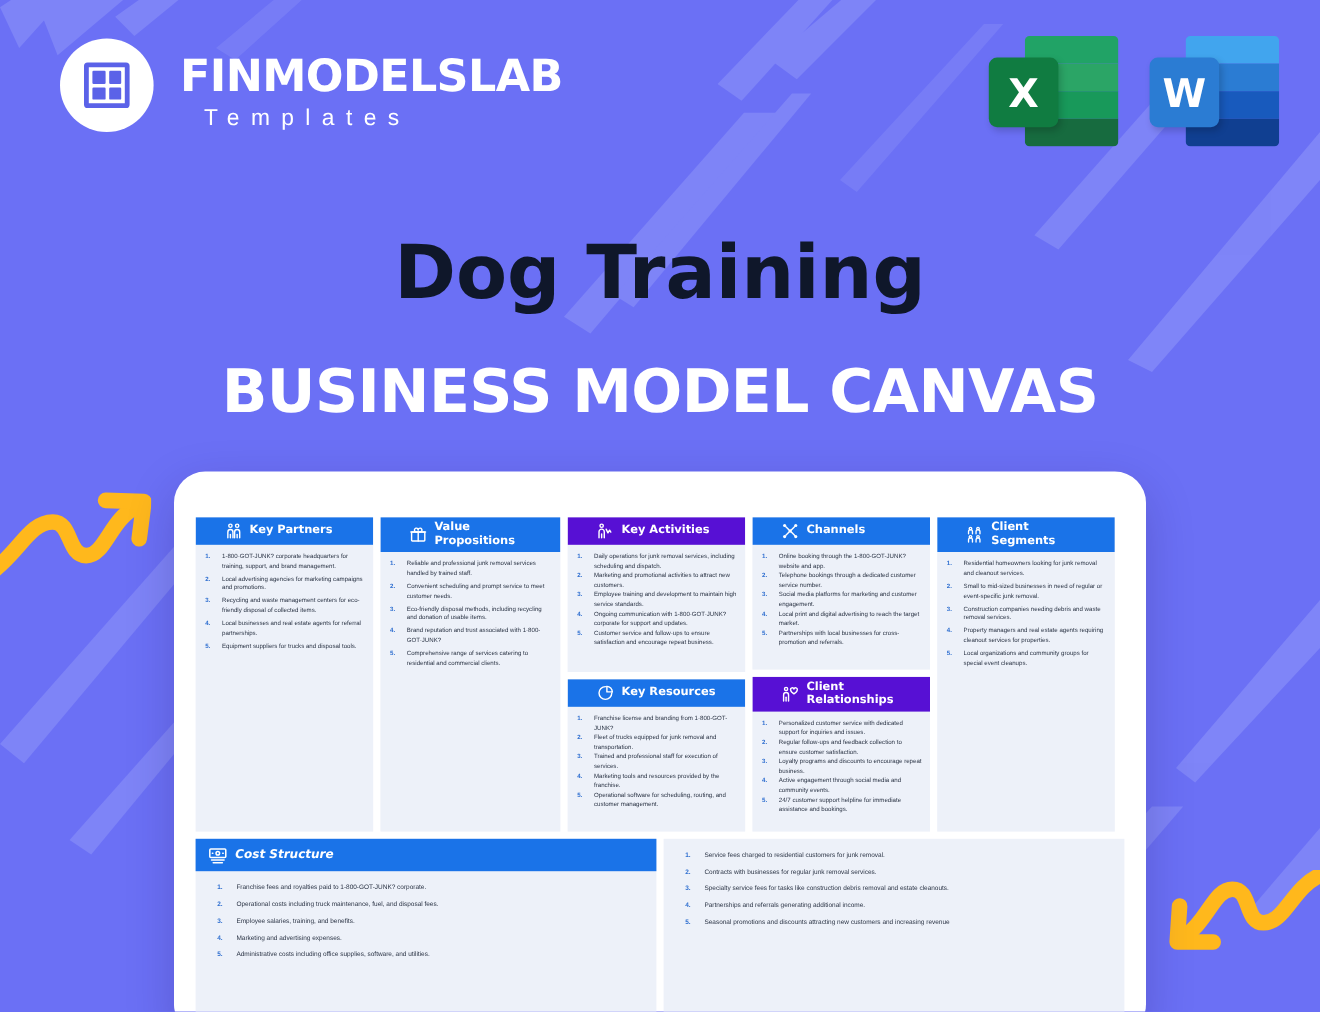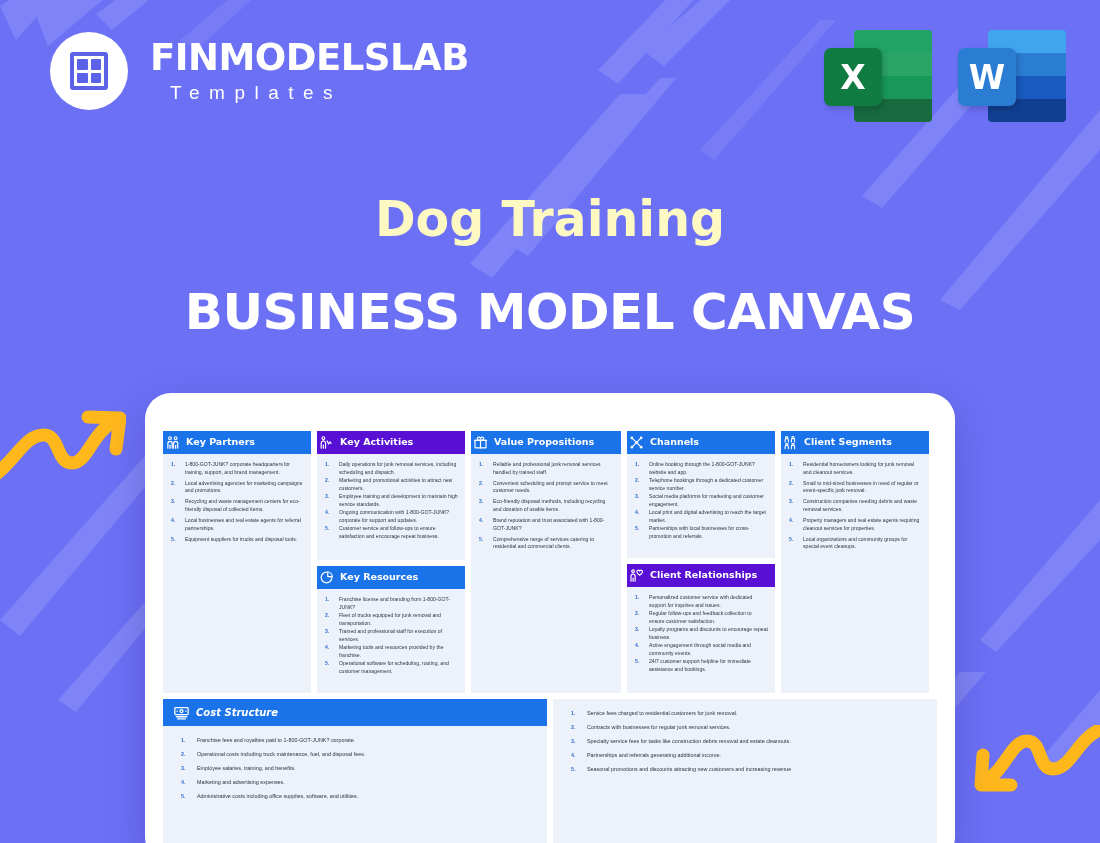--- a/index.html
+++ b/index.html
@@ -9,21 +9,21 @@
     background:#6B70F5;
     position:relative;
     overflow:hidden;
   }
 
   
   .bg-strokes { position:absolute; inset:0; overflow:hidden; pointer-events:none; }
 
   
   .header { position:absolute; top:0; left:0; right:0; height:150px; }
-  .logo-wrap { position:absolute; left:50px; top:32px; display:flex; align-items:center; }
+  .logo-wrap { position:absolute; left:50px; top:32px; display:flex; align-items:flex-end; }
   .logo-circle {
     width:78px; height:78px; border-radius:50%; background:#fff;
     display:flex; align-items:center; justify-content:center;
   }
   .logo-grid { width:38px; height:38px; border:4px solid #5B62E8; border-radius:3px;
                display:grid; grid-template-columns:1fr 1fr; grid-template-rows:1fr 1fr; gap:3px; padding:3px; }
   .logo-grid span { background:#5B62E8; border-radius:1px; }
   .logo-text { margin-left:22px; }
   .logo-title {
     color:#fff; font-size:37px; font-weight:bold; letter-spacing:-0.5px; line-height:1;
@@ -49,21 +49,21 @@
   .x-sheet i:nth-child(1){background:#21A366;} .x-sheet i:nth-child(2){background:#2BA566;}
   .x-sheet i:nth-child(3){background:#18995A;} .x-sheet i:nth-child(4){background:#176B3F;}
   .x-tile { background:#107C41; }
   .w-sheet i:nth-child(1){background:#41A5EE;} .w-sheet i:nth-child(2){background:#2B7CD3;}
   .w-sheet i:nth-child(3){background:#185ABD;} .w-sheet i:nth-child(4){background:#103F91;}
   .w-tile { background:#2B7CD3; }
 
   
   .titles { position:absolute; top:193px; left:0; right:0; text-align:center; }
   .title-main {
-    color:#fef9c3; font-size:49px; font-weight:bold; letter-spacing:0px; line-height:1.1;
+    color:#0f172a; font-size:62px; font-weight:bold; letter-spacing:0px; line-height:1.1;
     font-family:"DejaVu Sans", sans-serif;
   }
   .title-sub {
     color:#fff; font-size:50px; font-weight:bold; margin-top:36px; letter-spacing:-0.5px;
     font-family:"DejaVu Sans", sans-serif;
   }
 
   
   .device {
     position:absolute; left:145px; top:393px; width:810px; height:470px;
@@ -80,21 +80,21 @@
   .col-3 { width:150px; }
   .col-4 { width:148px; }
   .col-5 { width:148px; }
 
   .card {
     background:#EDF1F9; display:flex; flex-direction:column; overflow:hidden;
   }
   .card.grow { flex:1; }
   .card-head {
     display:flex; align-items:center; gap:6px;
-    padding:4px 2px; min-height:23px;
+    padding:4px 24px; min-height:23px;
   }
   .card-head.blue { background:#1A73E8; }
   .card-head.purple { background:#5710D4; }
   .card-title {
     color:#fff; font-size:9.5px; font-weight:bold; line-height:1.12;
     font-family:"DejaVu Sans", sans-serif;
   }
   .hicon { width:15px; height:15px; flex:0 0 15px; }
   .hicon svg { width:100%; height:100%; display:block; }
 
@@ -233,20 +233,46 @@
             <li>1-800-GOT-JUNK? corporate headquarters for training, support, and brand management.</li>
             <li>Local advertising agencies for marketing campaigns and promotions.</li>
             <li>Recycling and waste management centers for eco-friendly disposal of collected items.</li>
             <li>Local businesses and real estate agents for referral partnerships.</li>
             <li>Equipment suppliers for trucks and disposal tools.</li>
           </ol>
         </div>
       </div>
     </div>
 
+    <div class="col col-3">
+      <div class="card grow">
+        <div class="card-head blue">
+          <span class="hicon">
+            <svg viewBox="0 0 24 24" fill="none" stroke="#fff" stroke-width="1.9" stroke-linecap="round" stroke-linejoin="round">
+              <rect x="3.2" y="8.5" width="17.6" height="12" rx="1"></rect>
+                <path d="M2.2 8.5h19.6"></path>
+                <path d="M12 8.5V20.5"></path>
+              <path d="M12 8.5C10 8.5 7 8.6 7 6.2A2.3 2.3 0 0 1 12 5.6"></path>
+              <path d="M12 8.5c2 0 5 .1 5-2.3A2.3 2.3 0 0 0 12 5.6"></path>
+            </svg>
+          </span>
+          <span class="card-title">Value Propositions</span>
+        </div>
+        <div class="card-body">
+          <ol class="items">
+            <li>Reliable and professional junk removal services handled by trained staff.</li>
+            <li>Convenient scheduling and prompt service to meet customer needs.</li>
+            <li>Eco-friendly disposal methods, including recycling and donation of usable items.</li>
+            <li>Brand reputation and trust associated with 1-800-GOT-JUNK?</li>
+            <li>Comprehensive range of services catering to residential and commercial clients.</li>
+          </ol>
+        </div>
+      </div>
+    </div>
+
     <div class="col col-2">
       <div class="card" style="height:129px">
         <div class="card-head purple">
           <span class="hicon">
             <svg viewBox="0 0 24 24" fill="none" stroke="#fff" stroke-width="1.9" stroke-linecap="round" stroke-linejoin="round">
               <circle cx="7" cy="5" r="2.2"></circle>
                 <path d="M3.5 21v-8a3.5 3.5 0 0 1 7 0v8"></path>
                 <path d="M7 16v5"></path>
               <path d="M13 9.5l2.4 5 2.2-3.6 1.6 2.6"></path>
             </svg>
@@ -274,46 +300,20 @@
           </span>
           <span class="card-title">Key Resources</span>
         </div>
         <div class="card-body">
           <ol class="items tight">
             <li>Franchise license and branding from 1-800-GOT-JUNK?</li>
             <li>Fleet of trucks equipped for junk removal and transportation.</li>
             <li>Trained and professional staff for execution of services.</li>
             <li>Marketing tools and resources provided by the franchise.</li>
             <li>Operational software for scheduling, routing, and customer management.</li>
-          </ol>
-        </div>
-      </div>
-    </div>
-
-    <div class="col col-3">
-      <div class="card grow">
-        <div class="card-head blue">
-          <span class="hicon">
-            <svg viewBox="0 0 24 24" fill="none" stroke="#fff" stroke-width="1.9" stroke-linecap="round" stroke-linejoin="round">
-              <rect x="3.2" y="8.5" width="17.6" height="12" rx="1"></rect>
-                <path d="M2.2 8.5h19.6"></path>
-                <path d="M12 8.5V20.5"></path>
-              <path d="M12 8.5C10 8.5 7 8.6 7 6.2A2.3 2.3 0 0 1 12 5.6"></path>
-              <path d="M12 8.5c2 0 5 .1 5-2.3A2.3 2.3 0 0 0 12 5.6"></path>
-            </svg>
-          </span>
-          <span class="card-title">Value Propositions</span>
-        </div>
-        <div class="card-body">
-          <ol class="items">
-            <li>Reliable and professional junk removal services handled by trained staff.</li>
-            <li>Convenient scheduling and prompt service to meet customer needs.</li>
-            <li>Eco-friendly disposal methods, including recycling and donation of usable items.</li>
-            <li>Brand reputation and trust associated with 1-800-GOT-JUNK?</li>
-            <li>Comprehensive range of services catering to residential and commercial clients.</li>
           </ol>
         </div>
       </div>
     </div>
 
     <div class="col col-4">
       <div class="card grow">
         <div class="card-head blue">
           <span class="hicon">
             <svg viewBox="0 0 24 24" stroke="#fff" stroke-width="1.9" fill="none" stroke-linecap="round">

